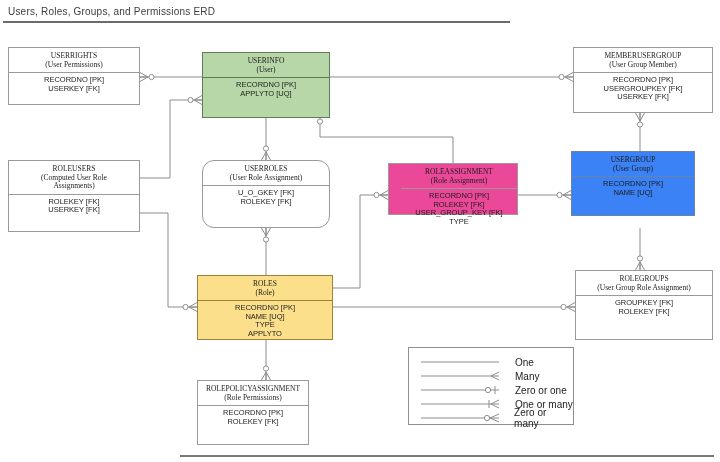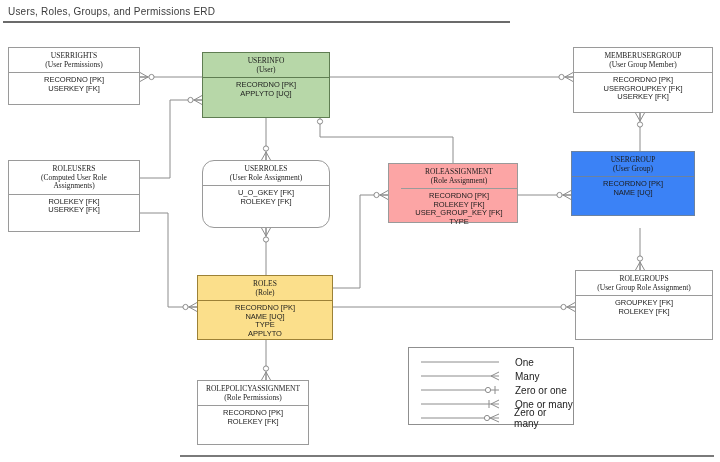--- a/index.html
+++ b/index.html
@@ -163,21 +163,21 @@
       <div class="entity" style="left: 202px; top: 160px; width: 128px; height: 68px; background: rgb(255, 255, 255); border-color: rgb(154, 154, 154); border-radius: 12px;">
         <div class="ent-header">
           <div>USERROLES</div>
           <div>(User Role Assignment)</div>
         </div>
         <div class="ent-fields" style="border-top-color: rgb(154, 154, 154);">
           <div>U_O_GKEY [FK]</div>
           <div>ROLEKEY [FK]</div>
         </div>
       </div>
-      <div class="entity" style="left: 388px; top: 163px; width: 130px; height: 60px; background: #fca5a5; border-color: rgb(154, 154, 154); padding-left: 12px;">
+      <div class="entity" style="left: 388px; top: 163px; width: 130px; height: 52px; background: #ec4899; border-color: rgb(154, 154, 154); padding-left: 12px;">
         <div class="ent-header">
           <div>ROLEASSIGNMENT</div>
           <div>(Role Assignment)</div>
         </div>
         <div class="ent-fields" style="border-top-color: rgb(154, 154, 154);">
           <div>RECORDNO [PK]</div>
           <div>ROLEKEY [FK]</div>
           <div>USER_GROUP_KEY [FK]</div>
           <div>TYPE</div>
         </div>

